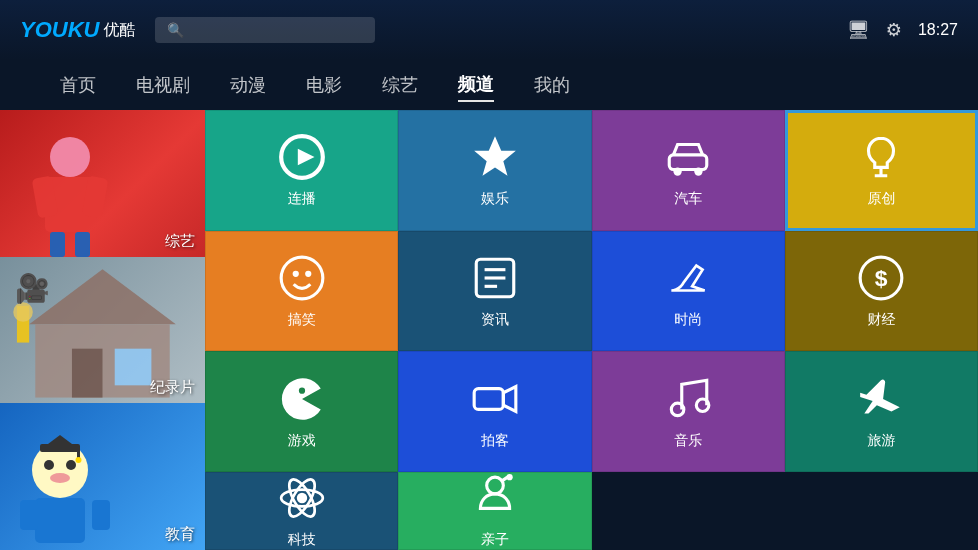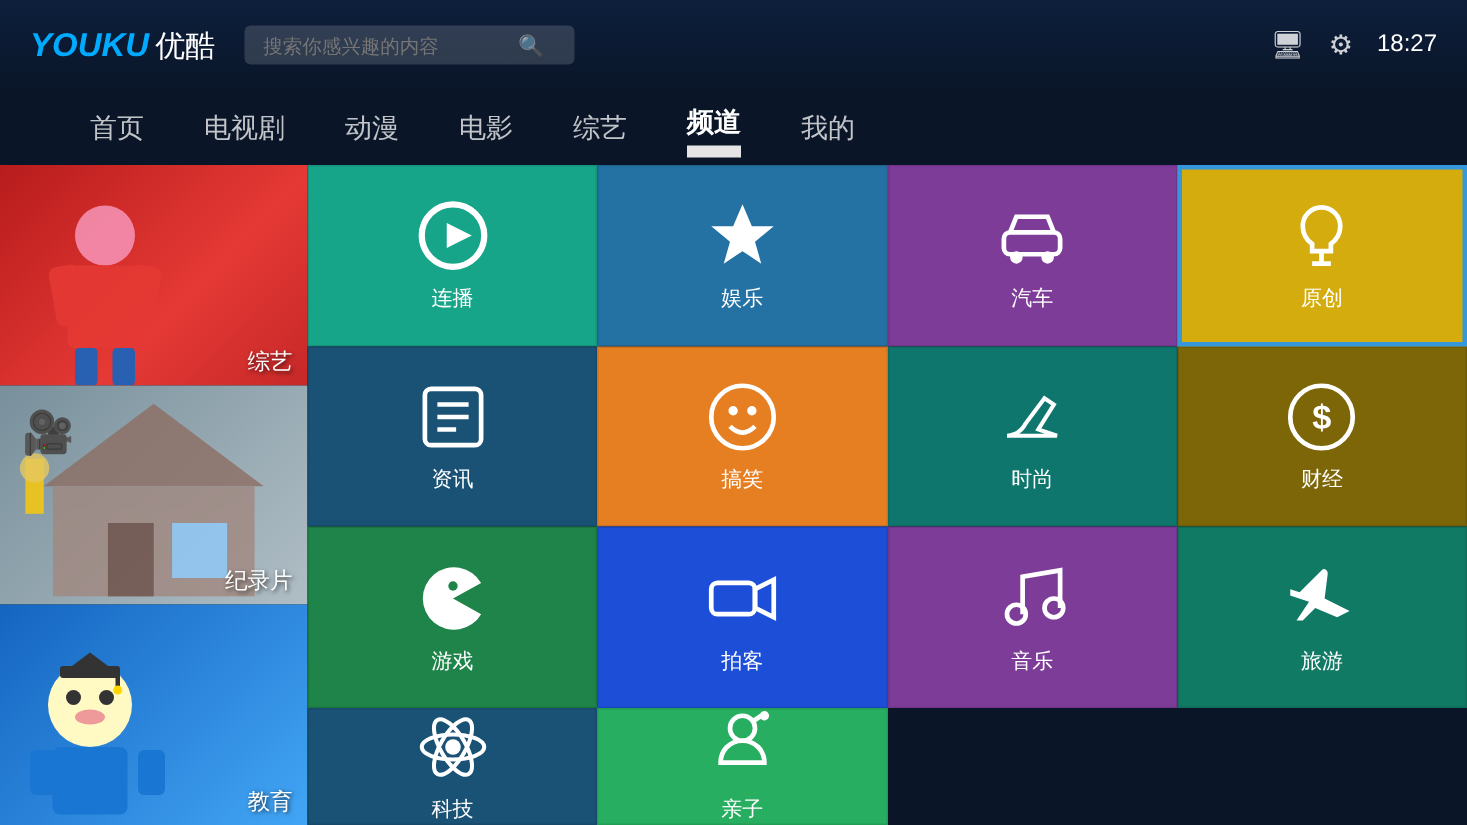--- a/index.html
+++ b/index.html
@@ -26,21 +26,21 @@
       margin-right: 20px;
     }
     .logo-youku {
       color: #00aaff;
       font-size: 22px;
       font-weight: bold;
       font-style: italic;
     }
     .logo-chinese {
       color: white;
-      font-size: 20px;
+      font-size: 16px;
       margin-left: 4px;
     }
     .search-box {
       display: flex;
       align-items: center;
       background: rgba(255,255,255,0.15);
       border-radius: 4px;
       padding: 5px 12px;
       width: 220px;
     }
@@ -81,21 +81,21 @@
     }
     .nav-item {
       font-size: 18px;
       color: rgba(255,255,255,0.75);
       cursor: pointer;
       padding: 4px 0;
     }
     .nav-item.active {
       color: white;
       font-weight: bold;
-      border-bottom: 8px solid #e5e5e5;
+      border-bottom: 2px solid #e5e5e5;
     }
 
     
     .grid-area {
       display: flex;
       height: 440px;
       padding: 0;
     }
 
     
@@ -175,21 +175,20 @@
   </style>
 </head>
 <body>
 
 <div class="header">
   <div class="logo">
     <span class="logo-youku">YOUKU</span>
     <span class="logo-chinese">优酷</span>
   </div>
   <div class="search-box">
-    <input type="text" placeholder="搜索你感兴趣的内容" style="">
     <span class="search-icon-svg">🔍</span>
   </div>
   <div class="header-right">
     <span class="header-icon">🖥</span>
     <span class="header-icon">⚙</span>
     <span class="time">18:27</span>
   </div>
 </div>
 
 <div class="nav">
@@ -284,41 +283,41 @@
 
 
     <div class="channel-tile selected" style="background:#d4ac0d;">
       <svg class="icon-svg" viewBox="0 0 24 24">
           <path d="M9,21 L15,21 M12,3 C8.7,3 6,5.7 6,9 C6,11.4 7.3,13.4 9,14.7 L9,17 L15,17 L15,14.7 C16.7,13.4 18,11.4 18,9 C18,5.7 15.3,3 12,3 Z" stroke="white" stroke-width="1.5" fill="none"></path>
           <line x1="12" y1="17" x2="12" y2="21" stroke="white" stroke-width="1.5"></line>
         </svg>
       <span class="channel-label">原创</span>
     </div>
 
+    <div class="channel-tile" style="background:#e67e22;">
+      <svg class="icon-svg" viewBox="0 0 24 24">
+          <circle cx="12" cy="12" r="10" stroke="white" stroke-width="1.5" fill="none"></circle>
+          <circle cx="9" cy="10" r="1.5" fill="white"></circle>
+          <circle cx="15" cy="10" r="1.5" fill="white"></circle>
+          <path d="M8,15 Q12,19 16,15" stroke="white" stroke-width="1.5" fill="none"></path>
+        </svg>
+      <span class="channel-label">搞笑</span>
+    </div>
+
     <div class="channel-tile" style="background:#1a5276;">
       <svg class="icon-svg" viewBox="0 0 24 24">
           <rect x="3" y="3" width="18" height="18" rx="2" stroke="white" stroke-width="1.5" fill="none"></rect>
           <line x1="7" y1="8" x2="17" y2="8" stroke="white" stroke-width="1.5"></line>
           <line x1="7" y1="12" x2="17" y2="12" stroke="white" stroke-width="1.5"></line>
           <line x1="7" y1="16" x2="13" y2="16" stroke="white" stroke-width="1.5"></line>
         </svg>
       <span class="channel-label">资讯</span>
     </div>
 
-    <div class="channel-tile" style="background:#e67e22;">
-      <svg class="icon-svg" viewBox="0 0 24 24">
-          <circle cx="12" cy="12" r="10" stroke="white" stroke-width="1.5" fill="none"></circle>
-          <circle cx="9" cy="10" r="1.5" fill="white"></circle>
-          <circle cx="15" cy="10" r="1.5" fill="white"></circle>
-          <path d="M8,15 Q12,19 16,15" stroke="white" stroke-width="1.5" fill="none"></path>
-        </svg>
-      <span class="channel-label">搞笑</span>
-    </div>
-
-    <div class="channel-tile" style="background:#0f766e;">
+    <div class="channel-tile" style="background:#1d4ed8;">
       <svg class="icon-svg" viewBox="0 0 24 24">
           <path d="M4,18 C4,18 8,18 10,14 L16,6 L19,8 L14,16 L20,18 L4,18 Z" stroke="white" stroke-width="1.3" fill="none"></path>
         </svg>
       <span class="channel-label">时尚</span>
     </div>
 
     <div class="channel-tile" style="background:#7d6608;">
       <svg class="icon-svg" viewBox="0 0 24 24">
           <circle cx="12" cy="12" r="10" stroke="white" stroke-width="1.5" fill="none"></circle>
           <text x="9" y="16" font-size="11" fill="white" font-weight="bold">$</text>

